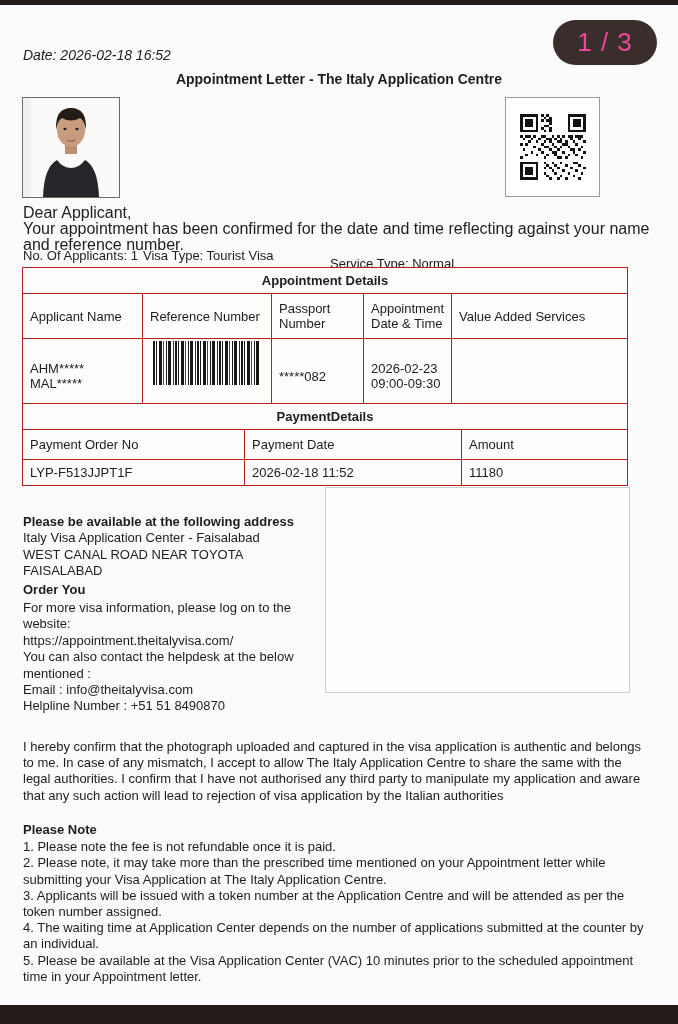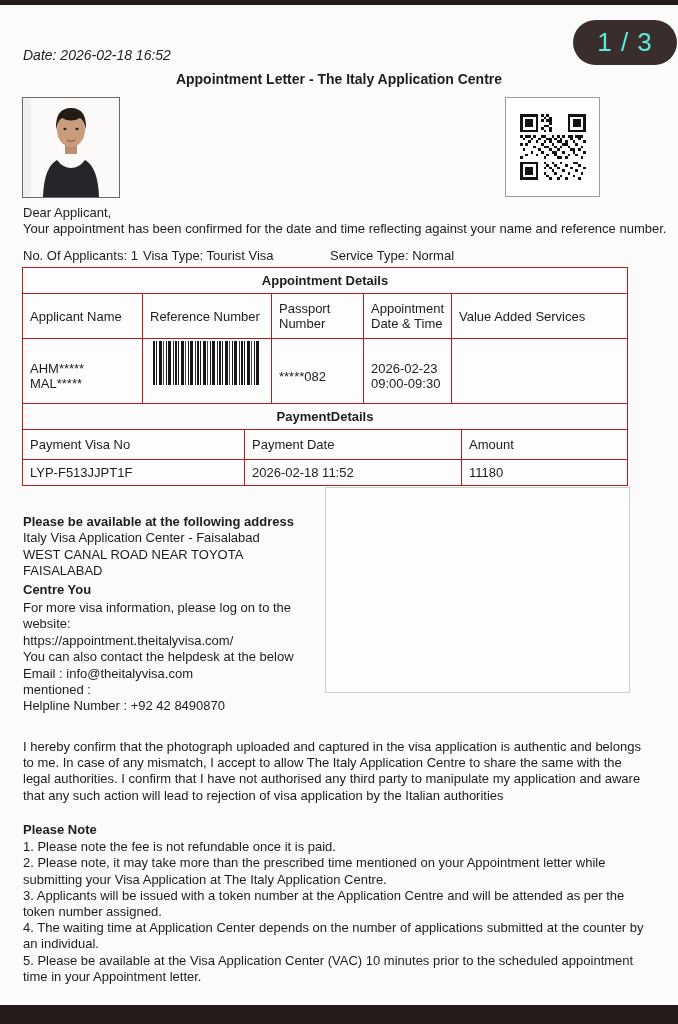--- a/index.html
+++ b/index.html
@@ -9,37 +9,37 @@
     font-family:"Liberation Sans","DejaVu Sans",sans-serif;
     color:#1d1d1d;
     -webkit-font-smoothing:antialiased;
   }
   .page { position:relative; width:678px; height:1024px; overflow:hidden; background:#fbfbfb; }
 
   .chrome-bar-top { position:absolute; top:0; left:0; width:678px; height:5px; background:#241b1b; }
   .chrome-bar-bottom { position:absolute; left:0; bottom:0; width:678px; height:19px; background:#241b1b; }
 
   .page-badge {
-    position:absolute; top:20px; right:1px; width:104px; height:45px;
-    background:#3a2e2c; color:#5eead4; border-radius:23px;
+    position:absolute; top:20px; right:21px; width:104px; height:45px;
+    background:#3a2e2c; color:#ec4899; border-radius:23px;
     display:flex; align-items:center; justify-content:center;
     font-size:26px; letter-spacing:1px;
   }
 
   .date-line { position:absolute; left:23px; top:47px; font-size:14px;font-style:italic; }
   .doc-title { position:absolute; left:0; top:71px; width:100%; text-align:center; font-size:14px; font-weight:bold; }
 
   .photo-box { position:absolute; left:22px; top:97px; width:96px; height:99px; border:1px solid #6b6b6b; background:#fff; overflow:hidden; }
   .qr-box { position:absolute; left:505px; top:97px; width:93px; height:98px; border:1px solid #9c9c9c; background:#fff; display:flex; align-items:center; justify-content:center; }
 
-  .salutation-block { position:absolute; left:23px; top:205px; width:645px; font-size:13px; line-height:16px; }
+  .salutation-block { position:absolute; left:23px; top:205px; width:645px; font-size:16px; line-height:16px; }
 
   .summary-row { position:absolute; left:23px; top:248px; width:640px; height:16px; font-size:13px; }
   .summary-row .visa { position:absolute; left:120px; top:0; }
-  .summary-row .service { position:absolute; left:307px; top:0; }
+  .summary-row .service { position:absolute; left:307px; top:8px; }
 
   table.doc-table { position:absolute; left:22px; border-collapse:collapse; table-layout:fixed; width:605px; font-size:13px; background:#fdfdfd; }
   table.doc-table th, table.doc-table td { border:1px solid #b91c1c; padding:2px 7px; vertical-align:middle; text-align:left; font-weight:normal; }
   table.doc-table .title-cell { text-align:center; font-weight:bold; height:21px; padding:2px 4px; }
   table.appt { top:267px; }
   table.appt .head-row th { height:40px;margin-top:40px; }
   table.appt .data-row td { height:62px; }
   table.pay { top:403px; }
   table.pay .head-row th { height:25px; }
   table.pay .data-row td { height:21px; }
@@ -268,43 +268,43 @@
     <colgroup>
       <col style="width:222px">
         <col style="width:217px">
         <col style="width:166px">
     </colgroup>
     <tbody>
         <tr>
       <th class="title-cell" colspan="3">PaymentDetails</th>
     </tr>
     <tr class="head-row">
-      <th>Payment Visa No</th>
+      <th>Payment Order No</th>
       <th>Payment Date</th>
       <th>Amount</th>
     </tr>
     <tr class="data-row">
       <td>LYP-F513JJPT1F</td>
       <td>2026-02-18 11:52</td>
       <td>11180</td>
     </tr>
   </tbody>
     </table>
 
   <div class="address-block">
     <div class="bold">Please be available at the following address</div>
     <div>Italy Visa Application Center - Faisalabad</div>
     <div>WEST CANAL ROAD NEAR TOYOTA FAISALABAD</div>
-    <div class="bold gap-sm">Centre You</div>
+    <div class="bold gap-sm">Order You</div>
     <div class="gap-sm">For more visa information, please log on to the website:</div>
     <div>https://appointment.theitalyvisa.com/</div>
     <div>You can also contact the helpdesk at the below</div>
+    <div>mentioned :</div>
     <div>Email : info@theitalyvisa.com</div>
-    <div>mentioned :</div>
-    <div>Helpline Number : +92 42 8490870</div>
+    <div>Helpline Number : +51 51 8490870</div>
   </div>
 
   <div class="empty-box"></div>
 
   <div class="declaration">
     <div>I hereby confirm that the photograph uploaded and captured in the visa application is authentic and belongs to me. In case of any mismatch, I accept to allow The Italy Application Centre to share the same with the legal authorities. I confirm that I have not authorised any third party to manipulate my application and aware that any such action will lead to rejection of visa application by the Italian authorities</div>
   </div>
 
   <div class="notes">
     <div class="section-heading">Please Note</div>

